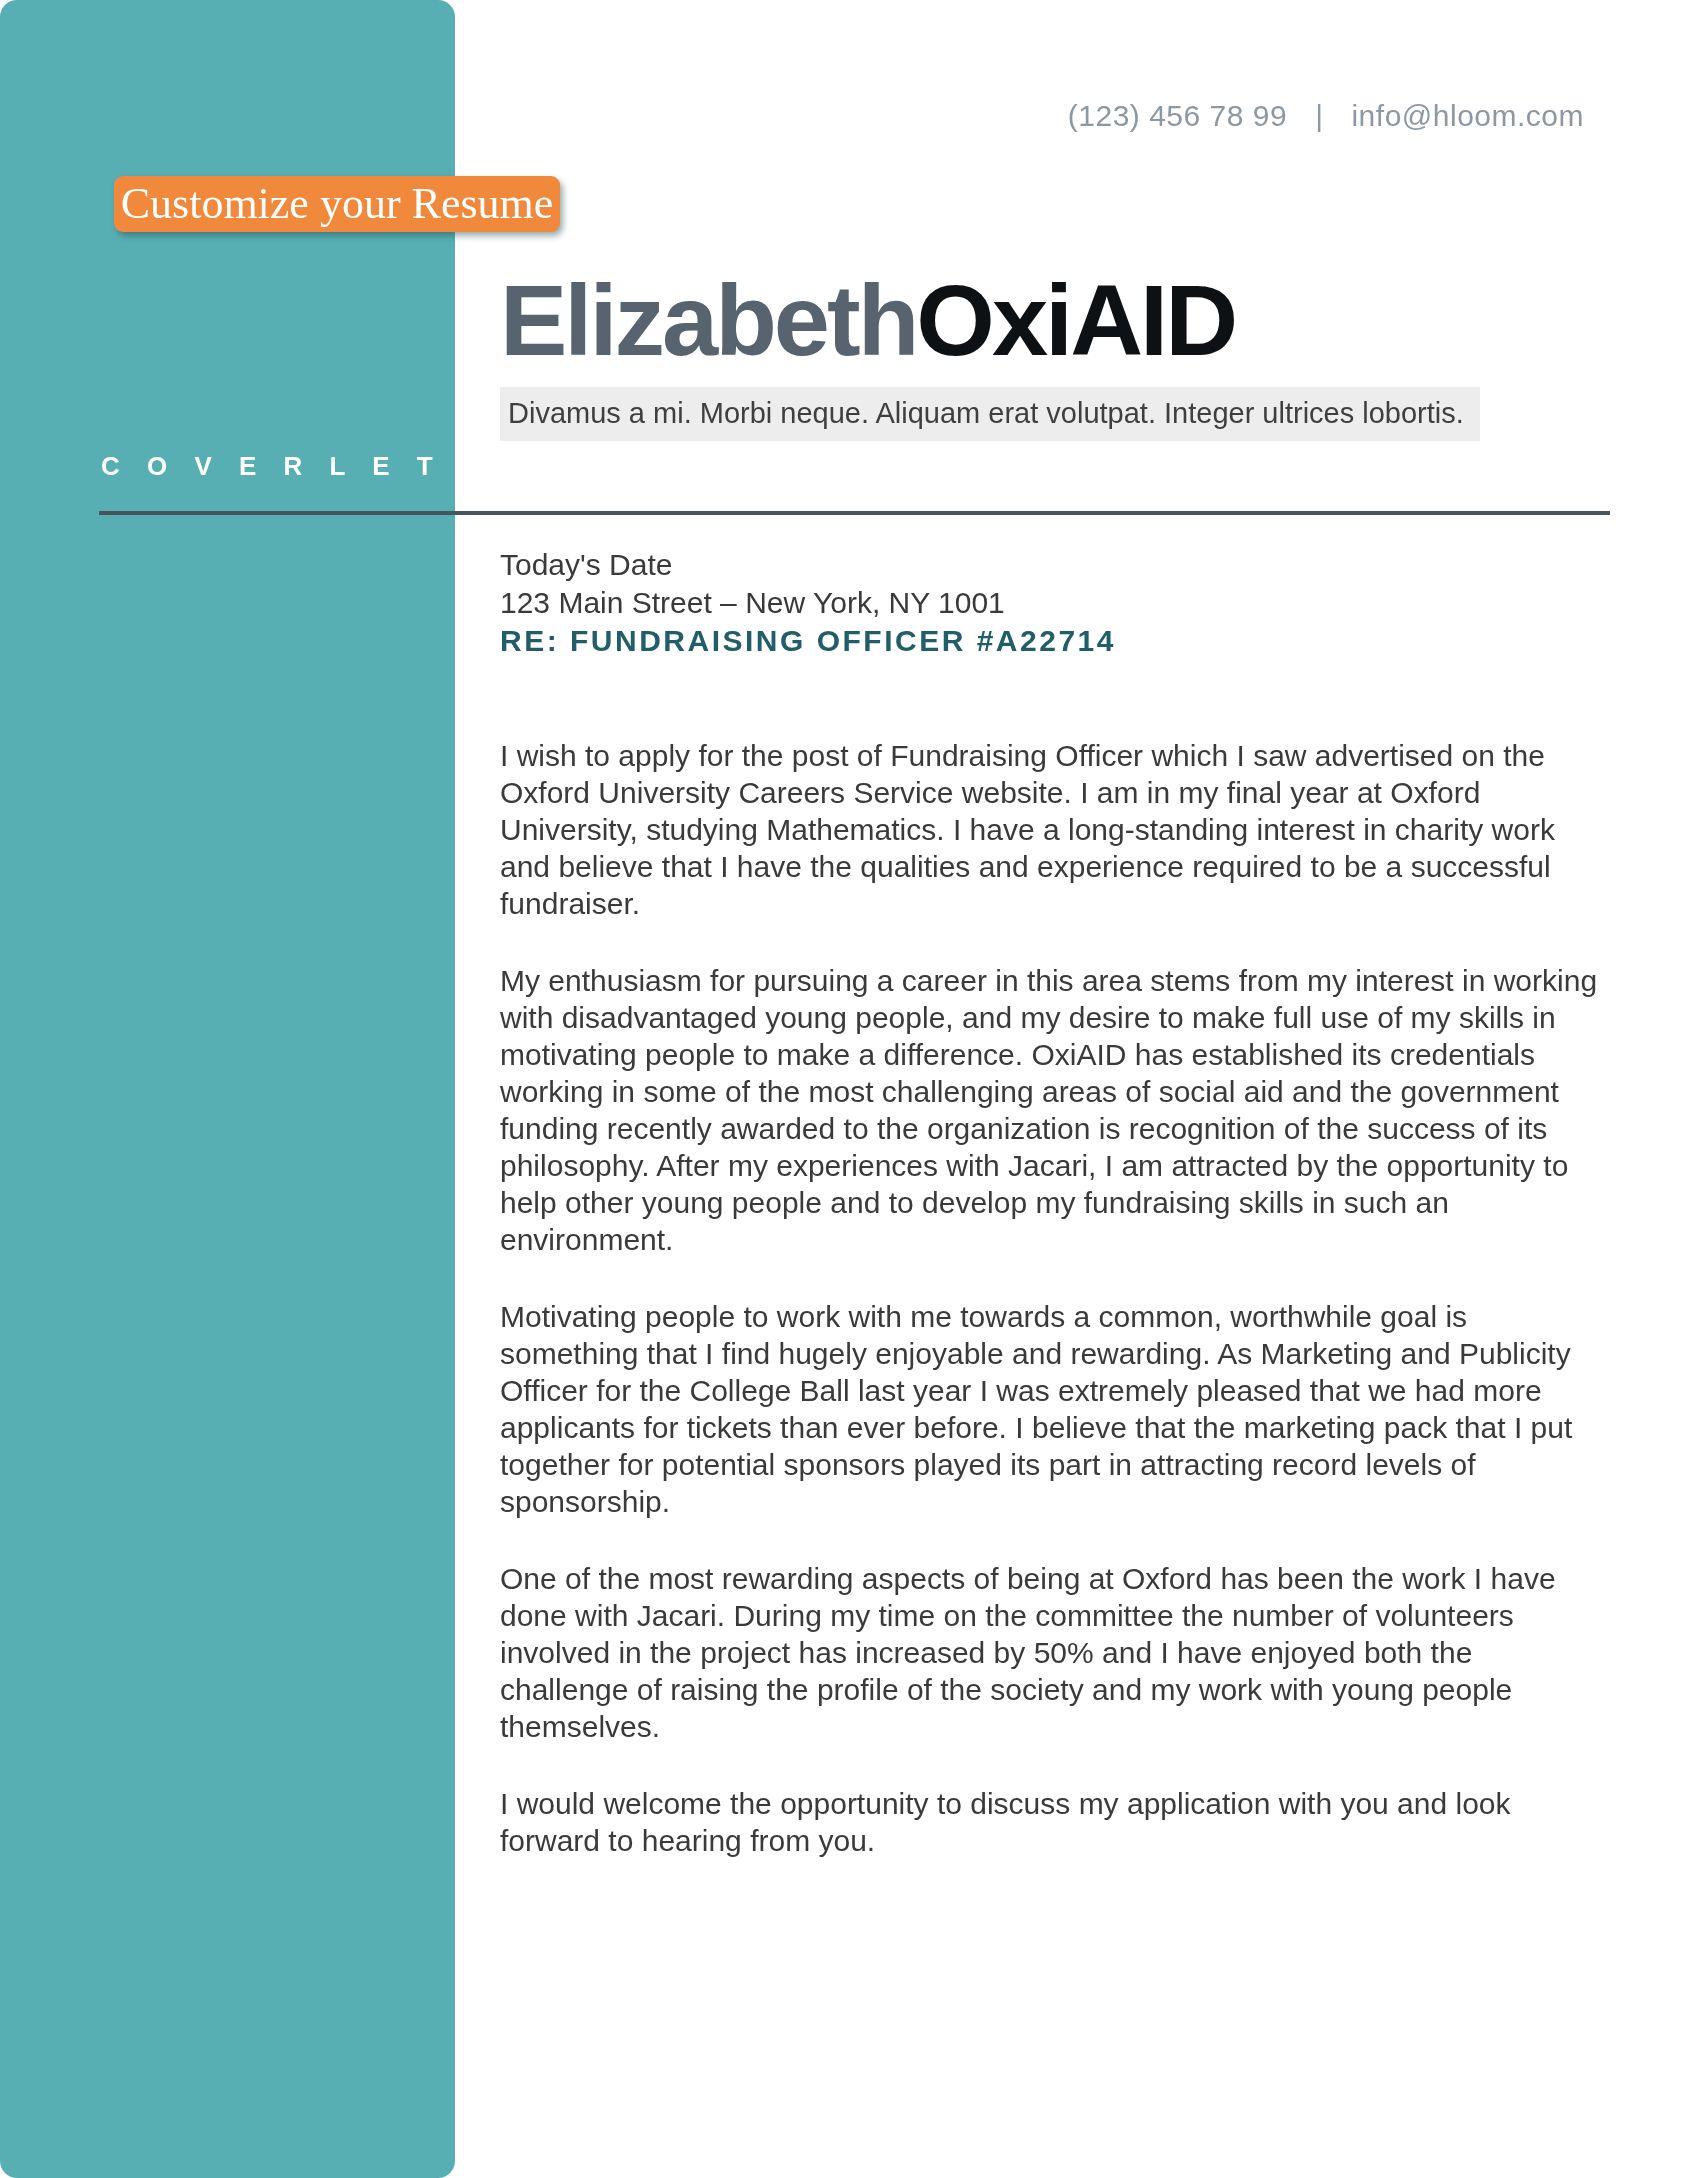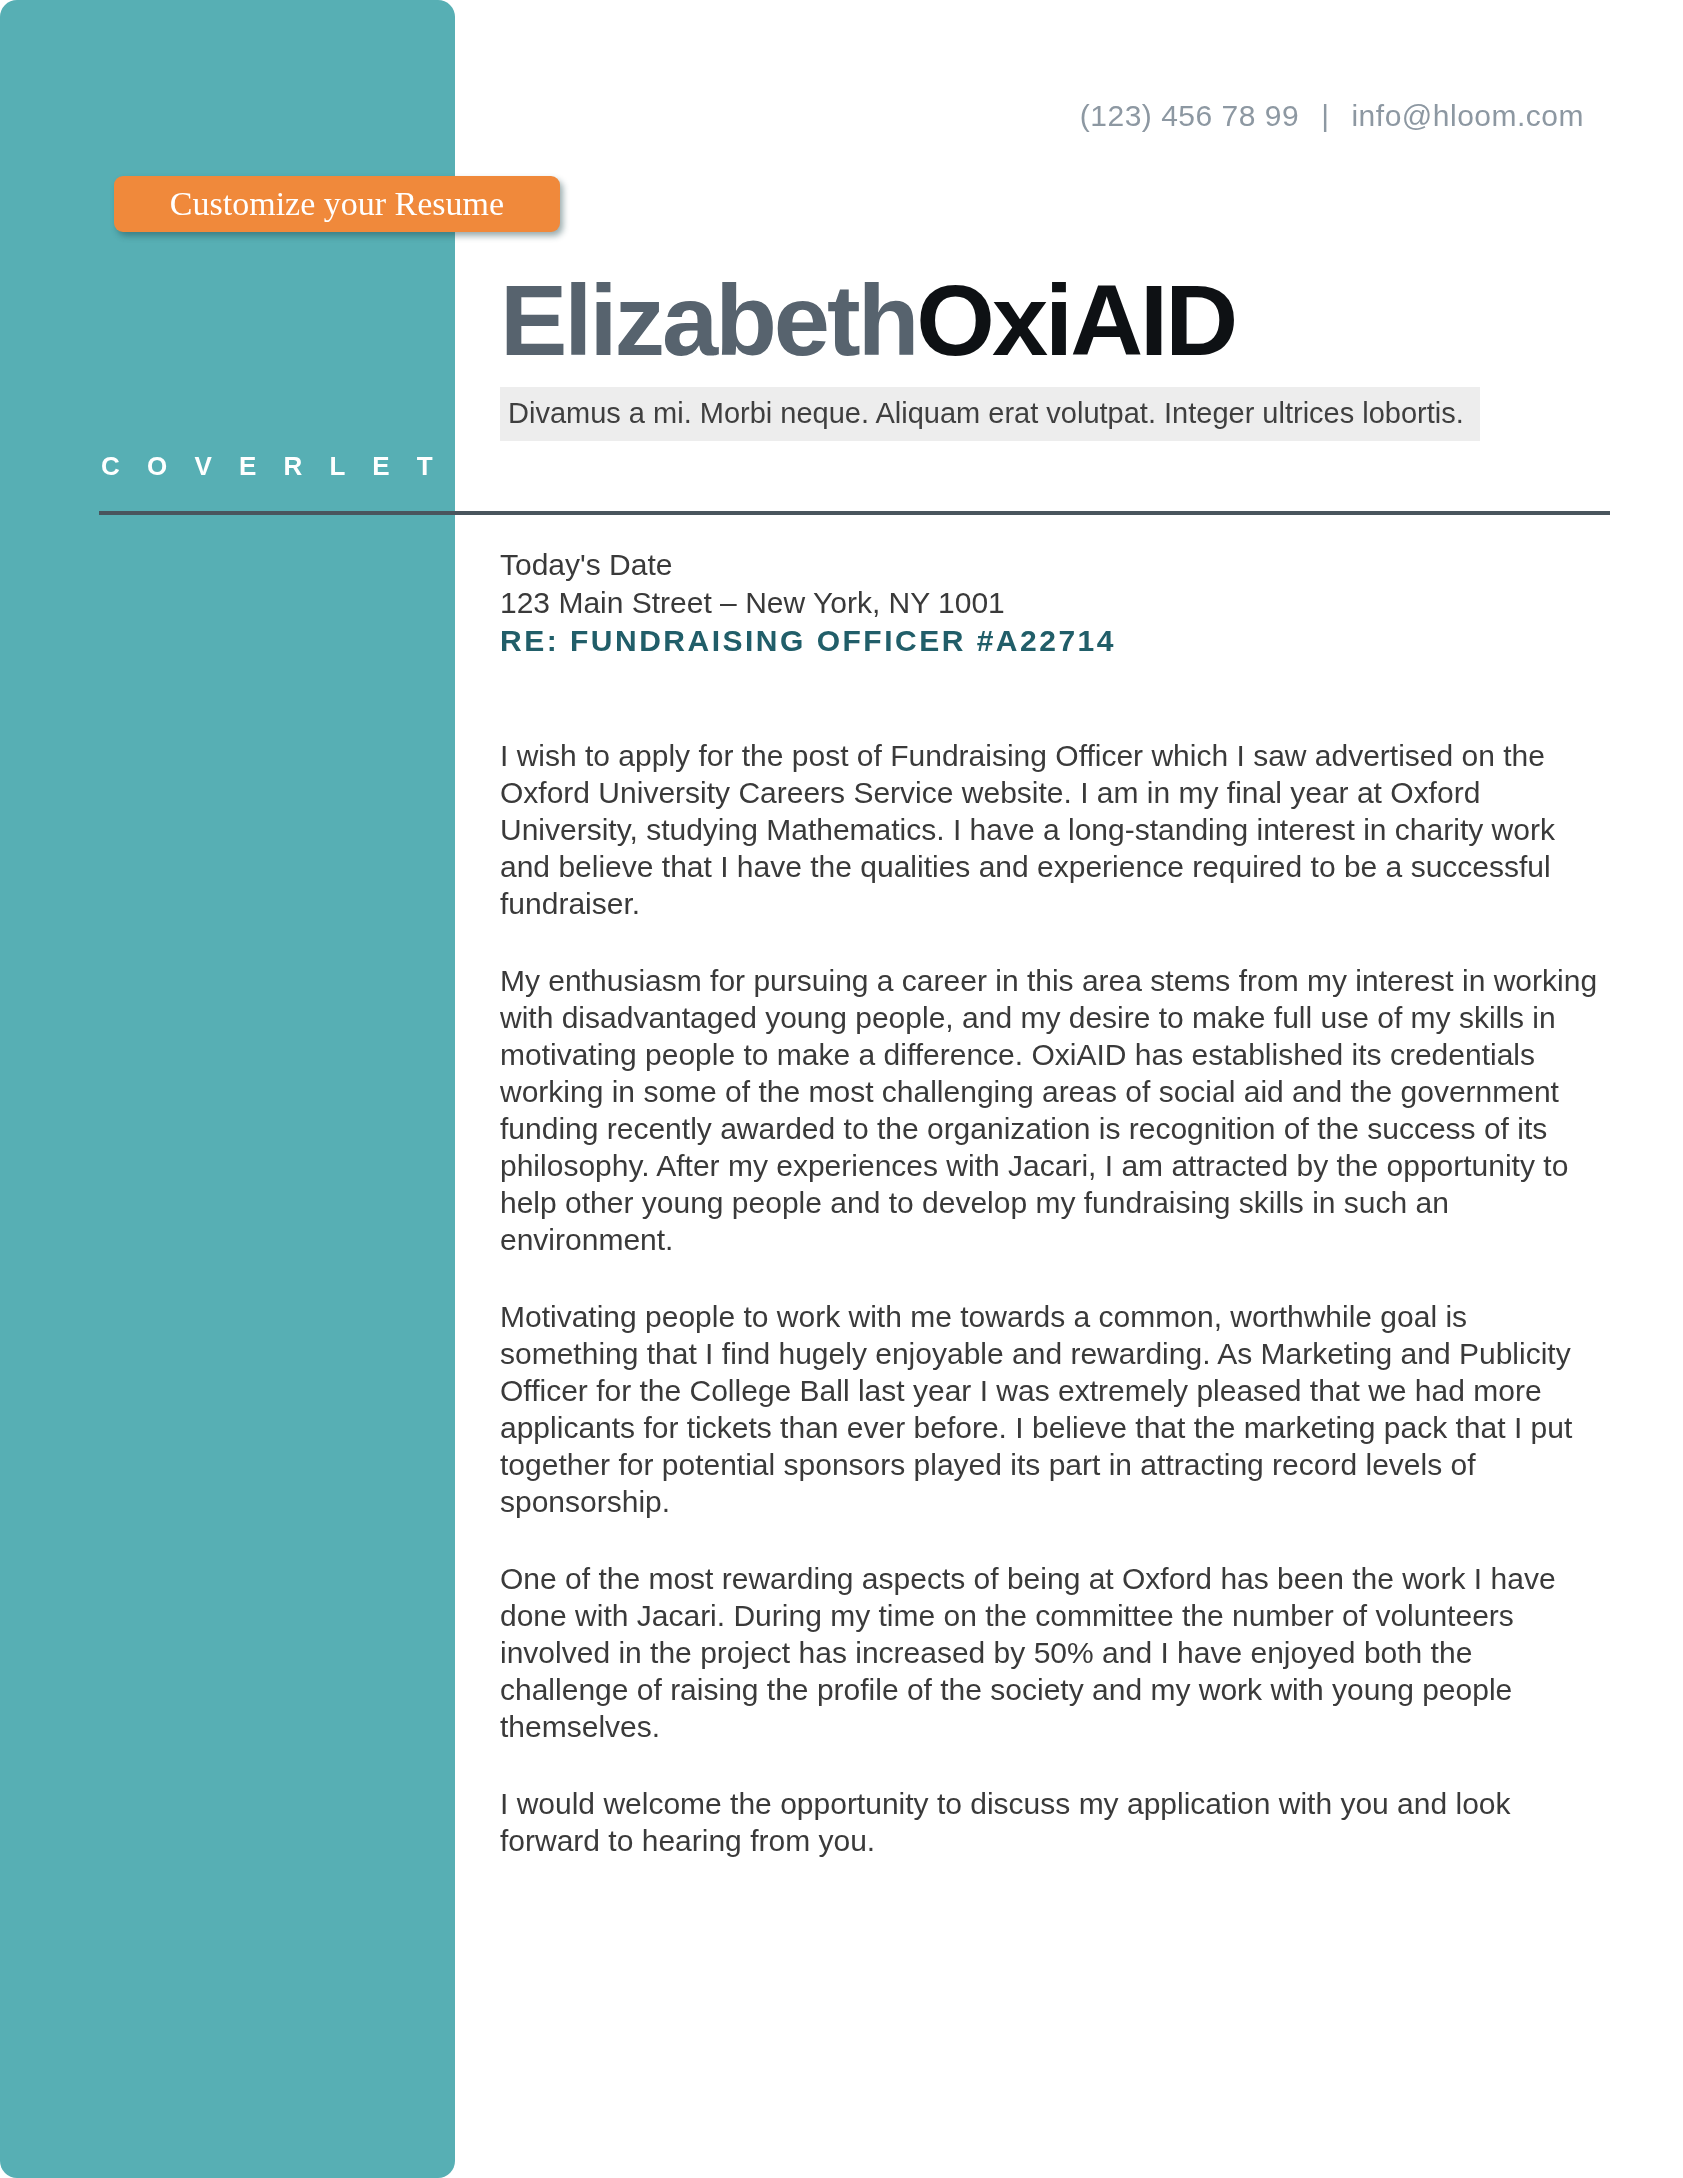--- a/index.html
+++ b/index.html
@@ -19,30 +19,30 @@
   .sidebar-label {
     position: absolute; left: 101px; top: 451px;
     color: #ffffff; font-size: 26px; font-weight: bold;
     letter-spacing: 10px; white-space: nowrap;
   }
 
   
   .contact {
     position: absolute; top: 99px; right: 99px;
     color: #8D98A2; font-size: 30px; letter-spacing: 0.5px;
-    display: flex; gap: 22px; align-items: center;
+    display: flex; gap: 28px; align-items: center;
   }
 
   
   .customize-btn {
     position: absolute; left: 114px; top: 176px;
     width: 446px; height: 56px;
     background: #F0893B; border: none; border-radius: 9px;
     color: #ffffff; font-family: "Liberation Serif", serif;
-    font-size: 34px; text-align: center; line-height: 56px;
+    font-size: 44px; text-align: center; line-height: 56px;
     box-shadow: 3px 4px 6px rgba(30, 70, 75, 0.45);
     cursor: pointer;
   }
 
   
   .identity { position: absolute; left: 500px; top: 267px; right: 79px; }
   .name {
     font-size: 101px; font-weight: bold; letter-spacing: -3px;
     line-height: 1.05; white-space: nowrap;
   }

